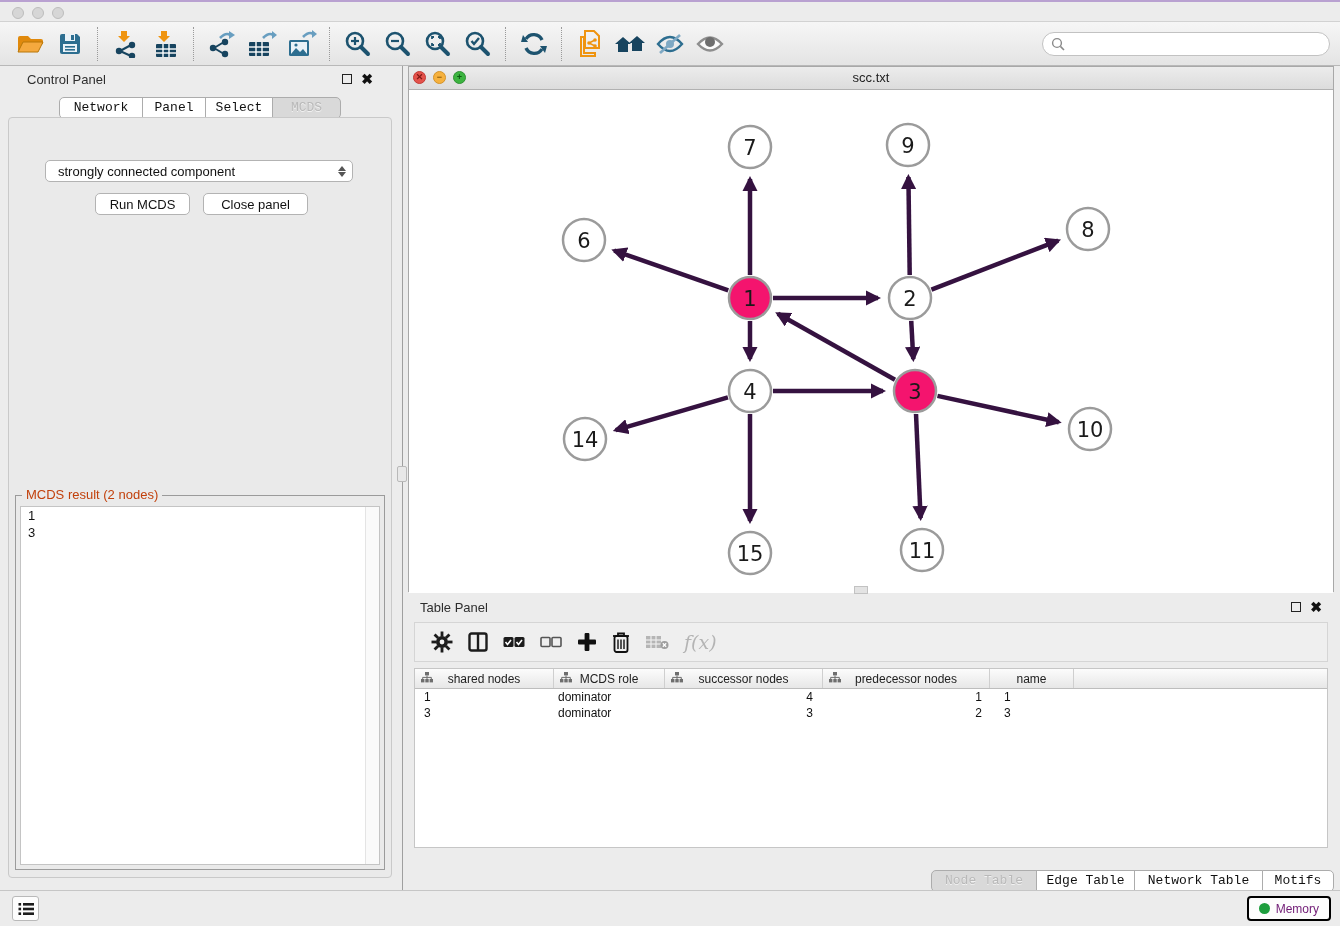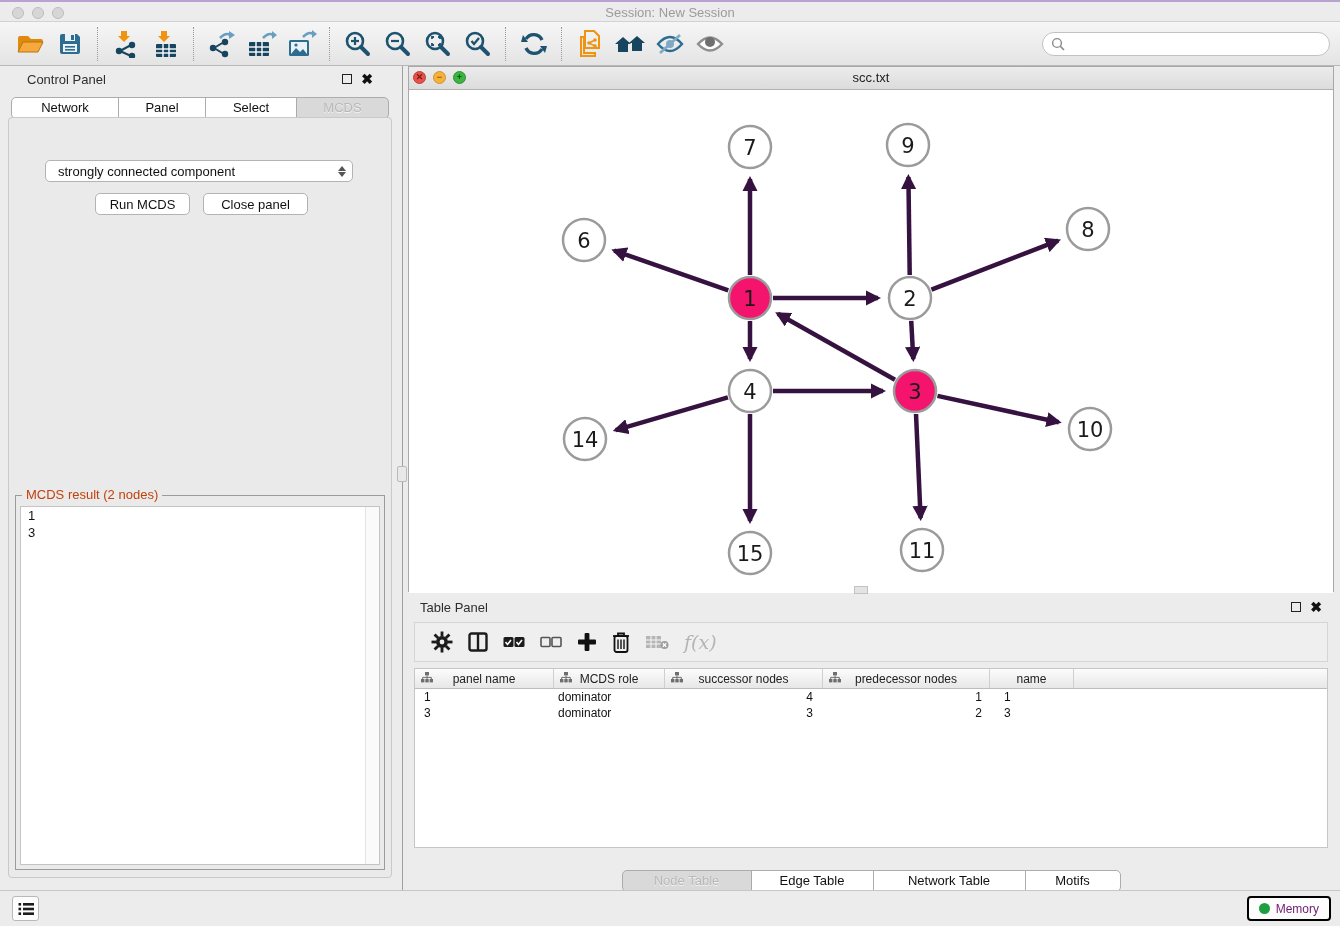--- a/index.html
+++ b/index.html
@@ -25,21 +25,21 @@
     border:1px solid #c2c2c2;border-radius:13px;display:flex;align-items:center;padding:0 8px;box-sizing:border-box;}
   .searchbox input{border:none;outline:none;flex:1;font-size:13px;font-family:"Liberation Sans",sans-serif;background:transparent;margin-left:5px;}
   
   .control-panel{position:absolute;left:0;top:66px;width:400px;height:824px;background:#ececec;}
   .cp-header{height:26px;display:flex;align-items:center;padding:0 27px;font-size:13px;color:#2e2e2e;}
   .panel-btns{margin-left:auto;display:flex;gap:9px;align-items:center;}
   .float-btn{width:10px;height:10px;border:1.5px solid #222;box-sizing:border-box;display:inline-block;}
   .close-btn{font-size:14px;font-weight:bold;color:#111;line-height:10px;}
   .aqua-tabs{position:absolute;top:31px;left:0;right:0;display:flex;justify-content:center;}
   .tab{background:#fff;border:1px solid #acacac;font-size:13px;color:#111;
-    padding:2px 16px;text-align:center;margin-left:-1px;line-height:16px;}
+    padding:2px 4px;text-align:center;margin-left:-1px;line-height:16px;font-family:Liberation Mono, monospace;}
   .tab:first-child{border-radius:5px 0 0 5px;margin-left:0;}
   .tab:last-child{border-radius:0 5px 5px 0;}
   .tab.selected{background:#d9d9d9;color:#b9b9b9;text-shadow:0 1px 0 #f2f2f2;}
   .cp-content{position:absolute;left:8px;right:8px;top:51px;bottom:12px;
     border:1px solid #c9c9c9;border-radius:4px;background:#eaeaea;}
   .opt-label{position:absolute;top:20px;left:0;right:0;text-align:center;font-size:13px;color:#111;}
   .dropdown{position:absolute;top:42px;left:36px;width:308px;height:22px;background:#fff;
     border:1px solid #b3b3b3;border-radius:5px;box-sizing:border-box;display:flex;align-items:center;
     padding:0 6px 0 12px;font-size:13px;color:#111;}
   .stepper{margin-left:auto;display:flex;flex-direction:column;gap:1px;align-items:center;}
@@ -83,38 +83,37 @@
     font-size:12px;color:#222;box-sizing:border-box;}
   .th .hicon{position:absolute;left:6px;top:3px;}
   .trow{display:flex;height:16px;}
   .td{font-size:12px;color:#111;box-sizing:border-box;line-height:16px;white-space:nowrap;}
   .td.c0{width:139px;padding-left:9px;}
   .td.c1{width:111px;padding-left:4px;}
   .td.c2{width:158px;text-align:right;padding-right:10px;}
   .td.c3{width:167px;text-align:right;padding-right:8px;}
   .td.c4{width:84px;padding-left:14px;}
   .th.c0{width:139px;}.th.c1{width:111px;}.th.c2{width:158px;}.th.c3{width:167px;}.th.c4{width:84px;}
-  .tp-tabs{position:absolute;left:0;right:0;top:276px;display:flex;justify-content:center;}
+  .tp-tabs{position:absolute;left:0;right:0;top:276px;display:flex;justify-content:flex-end;}
   
   .statusbar{position:absolute;left:0;top:890px;width:1340px;height:36px;background:#ececec;
     border-top:1px solid #c6c6c6;box-sizing:border-box;}
   .menu-btn{position:absolute;left:12px;top:5px;width:27px;height:25px;background:#fdfdfd;
     border:1px solid #b9b9b9;border-radius:3px;box-sizing:border-box;display:flex;align-items:center;justify-content:center;}
   .memory-btn{position:absolute;right:9px;top:5px;height:25px;background:#fdfdfd;border:2px solid #000000;
     border-radius:4px;box-sizing:border-box;display:flex;align-items:center;gap:6px;padding:0 10px;font-size:12px;color:#701a75;}
   .mem-dot{width:11px;height:11px;border-radius:50%;background:#1e9e3e;}
 </style>
 </head>
 <body>
 
 <div class="titlebar">
   <span class="tl-dot" style="left:12px"></span>
   <span class="tl-dot" style="left:32px"></span>
   <span class="tl-dot" style="left:52px"></span>
-  <div class="title">Session: New Session</div>
 </div>
 
 <div class="toolbar">
   <div class="tbtn">
     <svg width="30" height="26" viewBox="0 0 30 26">
       <path d="M3 21 V7 q0-2 2-2 h8 l3 3 h10 q2 0 2 2 v3" fill="#e0890c"></path>
       <path d="M3 21 l5-10 h20 l-5 10 z" fill="#f5a93e" stroke="#b87708" stroke-width="1"></path>
     </svg>
   </div>
   <div class="tbtn">
@@ -451,21 +450,21 @@
   <div class="tablewrap">
     <div class="thead">
       <div class="th c0">
         <svg class="hicon" width="12" height="11" viewBox="0 0 12 11">
             <rect x="4" y="0" width="4" height="3.4" fill="#6e6e6e"></rect>
             <rect x="0" y="7" width="3.4" height="3.4" fill="#6e6e6e"></rect>
             <rect x="4.3" y="7" width="3.4" height="3.4" fill="#6e6e6e"></rect>
             <rect x="8.6" y="7" width="3.4" height="3.4" fill="#6e6e6e"></rect>
             <path d="M6 3.4 v2 M1.7 7 v-1.6 h8.6 v1.6 M6 5.4 v1.6" stroke="#6e6e6e" fill="none" stroke-width="1"></path>
           </svg>
-        <span>panel name</span>
+        <span>shared nodes</span>
       </div>
       <div class="th c1">
         <svg class="hicon" width="12" height="11" viewBox="0 0 12 11">
             <rect x="4" y="0" width="4" height="3.4" fill="#6e6e6e"></rect>
             <rect x="0" y="7" width="3.4" height="3.4" fill="#6e6e6e"></rect>
             <rect x="4.3" y="7" width="3.4" height="3.4" fill="#6e6e6e"></rect>
             <rect x="8.6" y="7" width="3.4" height="3.4" fill="#6e6e6e"></rect>
             <path d="M6 3.4 v2 M1.7 7 v-1.6 h8.6 v1.6 M6 5.4 v1.6" stroke="#6e6e6e" fill="none" stroke-width="1"></path>
           </svg>
         <span>MCDS role</span>

